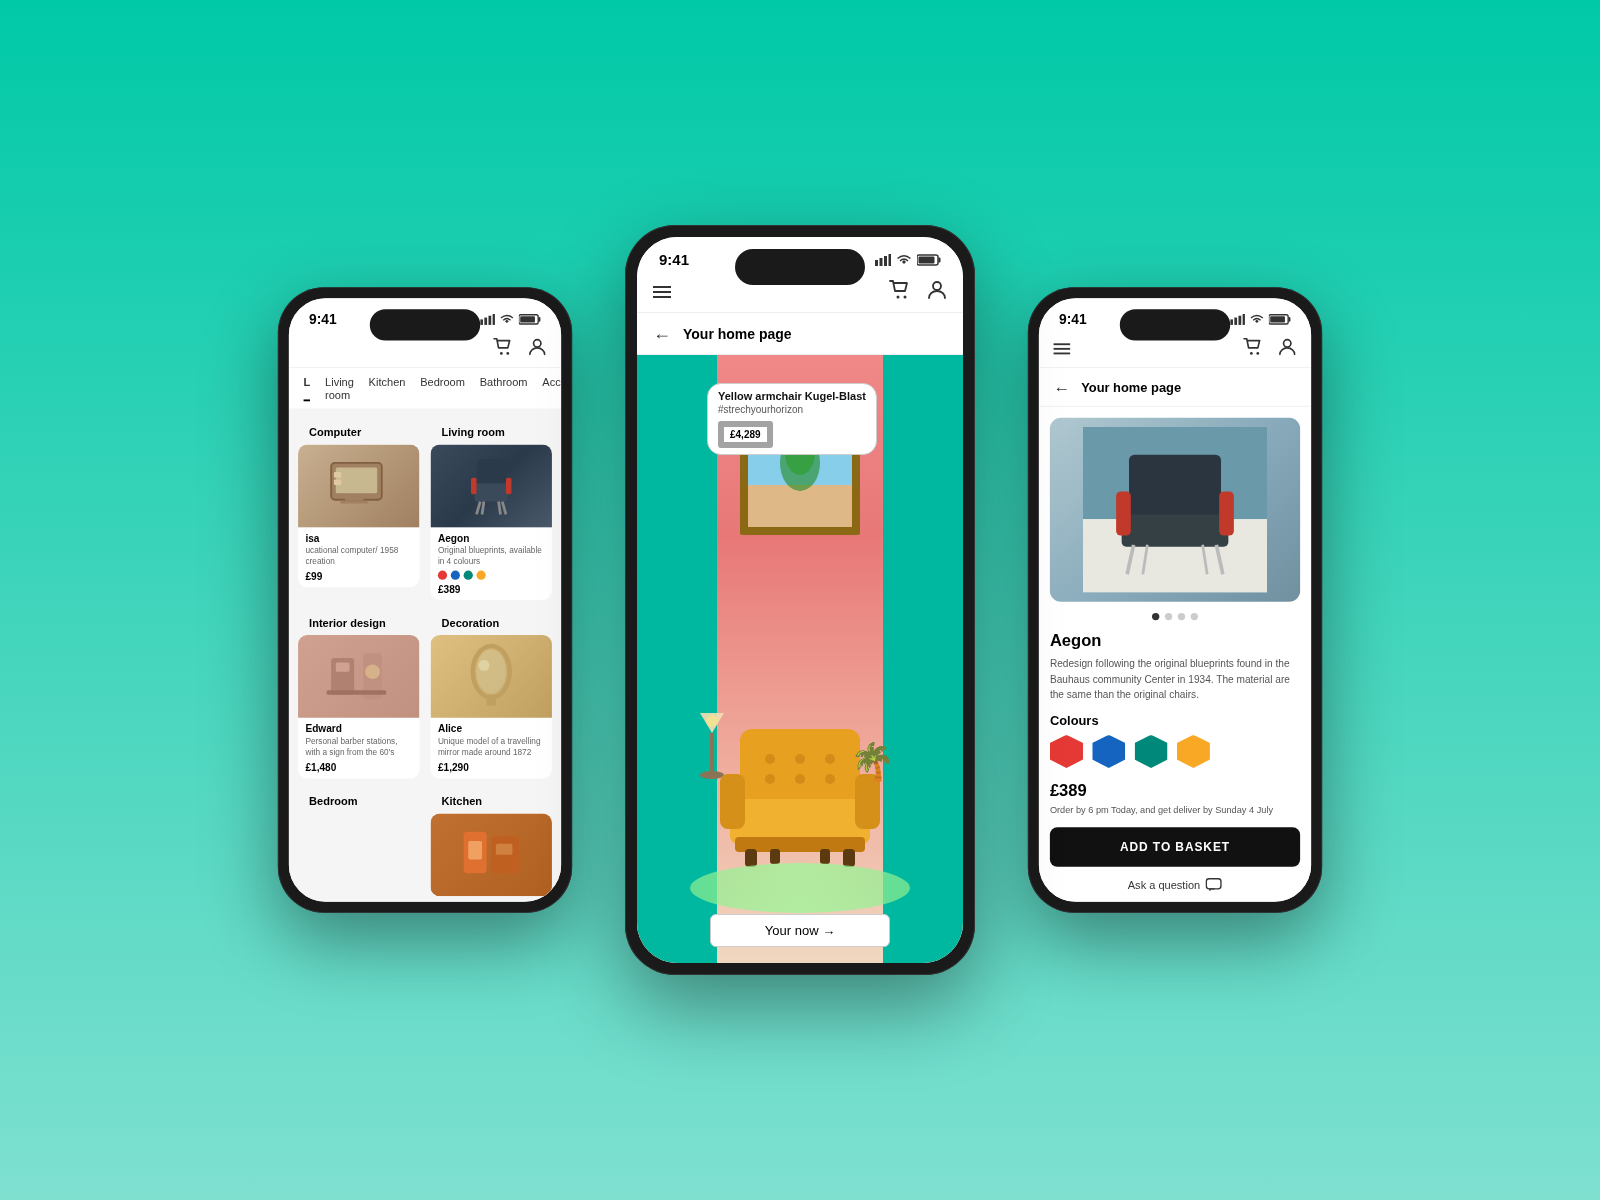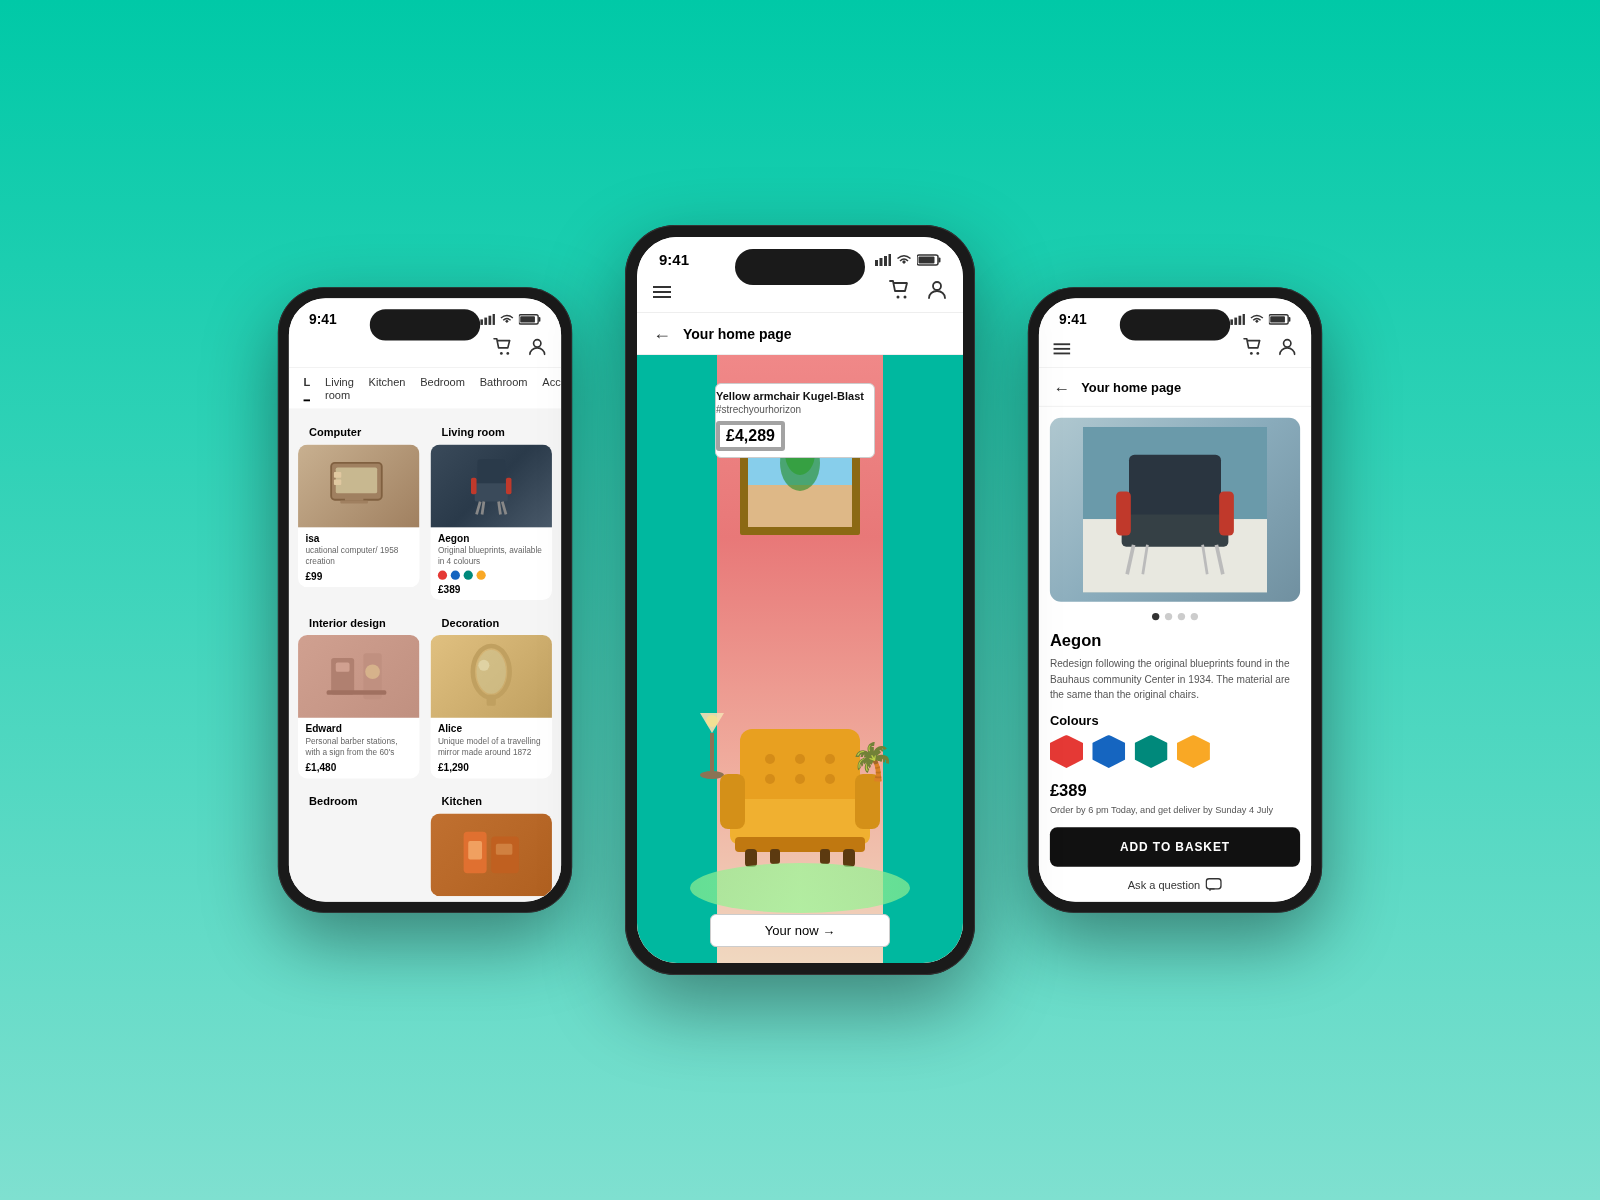--- a/index.html
+++ b/index.html
@@ -715,24 +715,24 @@
               <rect x="133" y="140" width="12" height="18" rx="4" fill="#5C3A10"></rect>
               <rect x="60" y="140" width="10" height="15" rx="3" fill="#5C3A10"></rect>
               <rect x="110" y="140" width="10" height="15" rx="3" fill="#5C3A10"></rect>
             </svg>
           </div>
 
           <div style="position:absolute; right:68px; bottom:180px; font-size:36px;">🌴</div>
 
           <div style="position:absolute; bottom:50px; left:50%; transform:translateX(-50%); width:220px; height:50px; background:linear-gradient(90deg, #90EE90 0%, #98FB98 50%, #90EE90 100%); border-radius:50%; opacity:0.7;"></div>
 
-          <div style="position:absolute; top:28px; left:78px; background:white; border:1px solid #ccc; border-radius:6px; padding:6px 0; min-width:160px;">
+          <div style="position:absolute; top:28px; left:70px; background:white; border:1px solid #ccc; border-radius:14px; padding:6px 10px; min-width:160px;">
             <div style="font-size:11px; font-weight:700; color:#111;">Yellow armchair Kugel-Blast</div>
             <div style="font-size:10px; color:#555; margin-top:2px;">#strechyourhorizon</div>
-            <div style="font-size:16px; font-weight:700; margin-top:6px; border:4px solid #a3a3a3; border-radius:3px; padding:2px 6px; display:inline-block;text-align:center;">£4,289</div>
+            <div style="font-size:10px; font-weight:700; margin-top:6px; border:6px solid #a3a3a3; border-radius:3px; padding:2px 6px; display:inline-block;text-align:center;">£4,289</div>
           </div>
 
           <div class="shop-now-btn">Your now →</div>
         </div>
       </div>
     </div>
   </div>
 
   <div class="phone phone-right left-phone-overflow">
     <div class="phone-screen">

